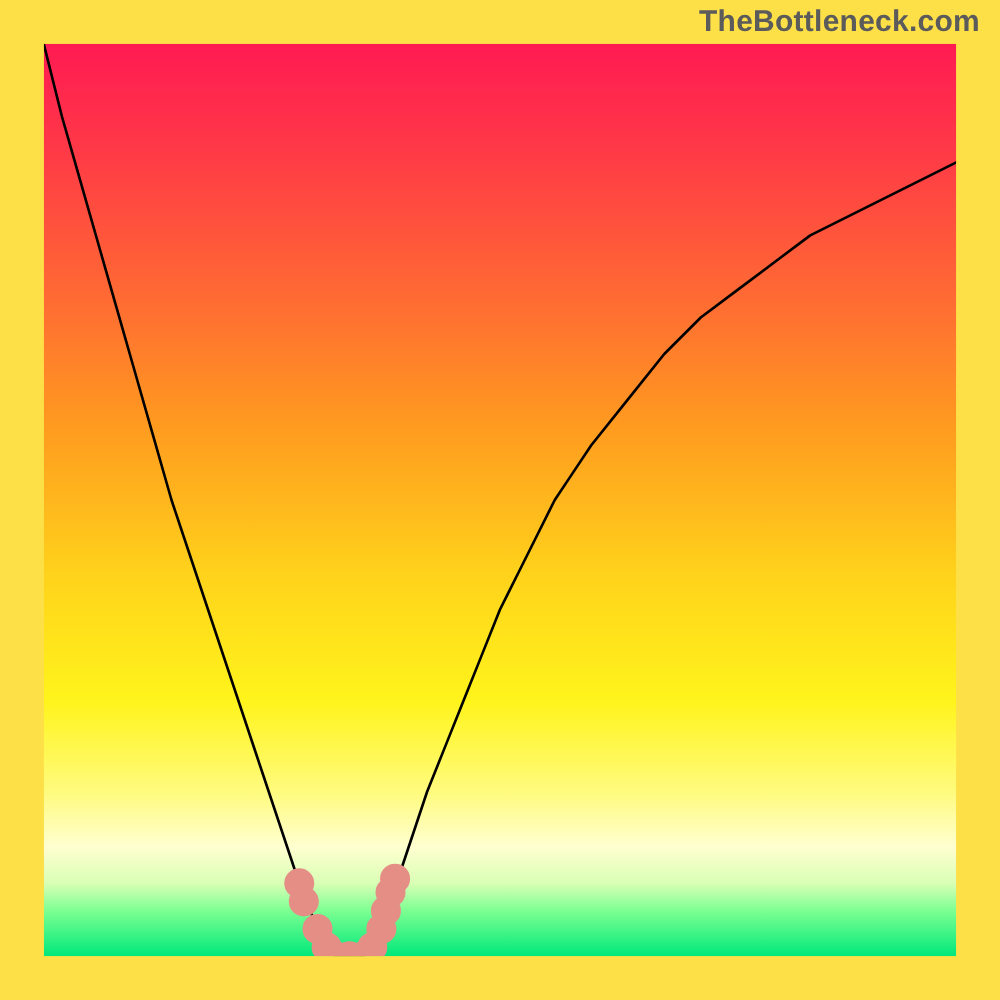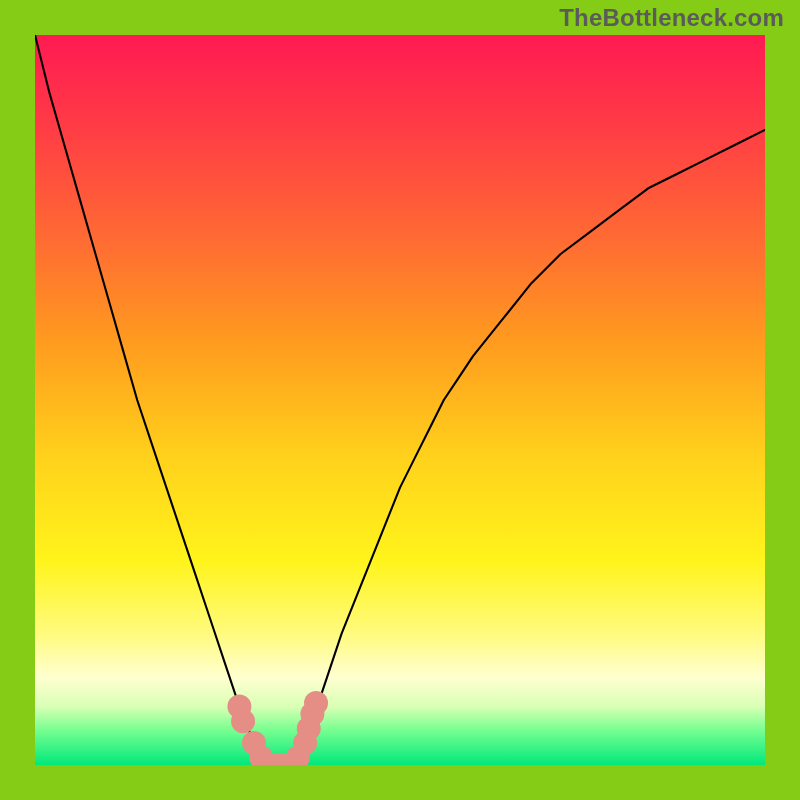--- a/index.html
+++ b/index.html
@@ -1,21 +1,21 @@
 <!DOCTYPE html>
 <html><head>
 <meta charset="utf-8">
 <style>
   * { margin: 0; padding: 0; box-sizing: border-box; }
   html, body { width: 800px; height: 800px; overflow: hidden; background: #000; }
   .frame {
     position: relative;
     width: 800px;
     height: 800px;
-    background: #84cc16;
+    background: #fde047;
   }
   .watermark {
     position: absolute;
     top: 4px;
     right: 16px;
     font-family: Arial, Helvetica, sans-serif;
     font-size: 24px;
     font-weight: bold;
     color: #5b5b5b;
     letter-spacing: 0.2px;

